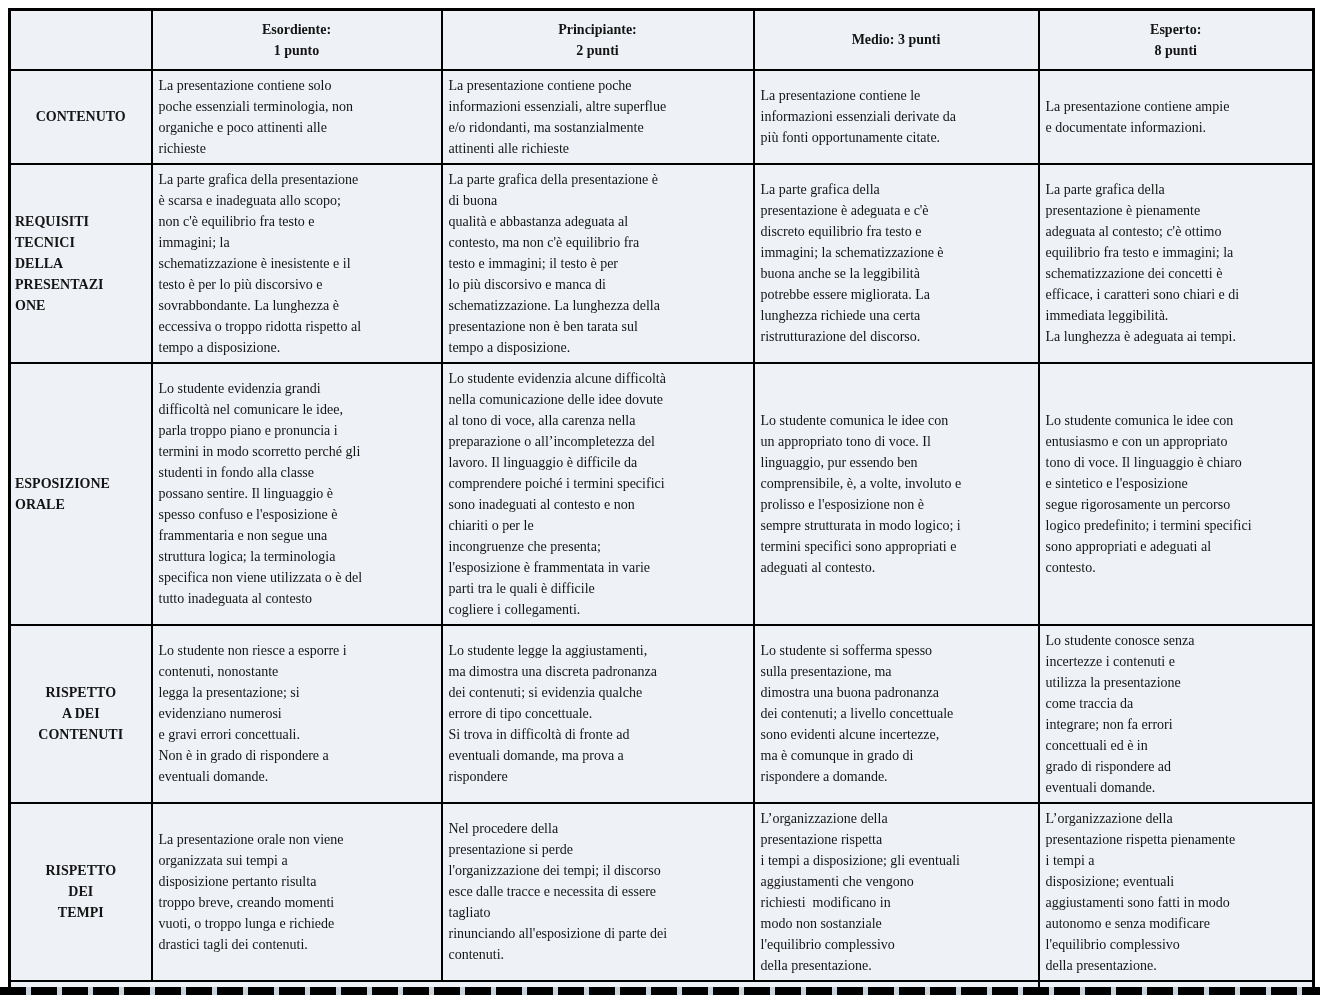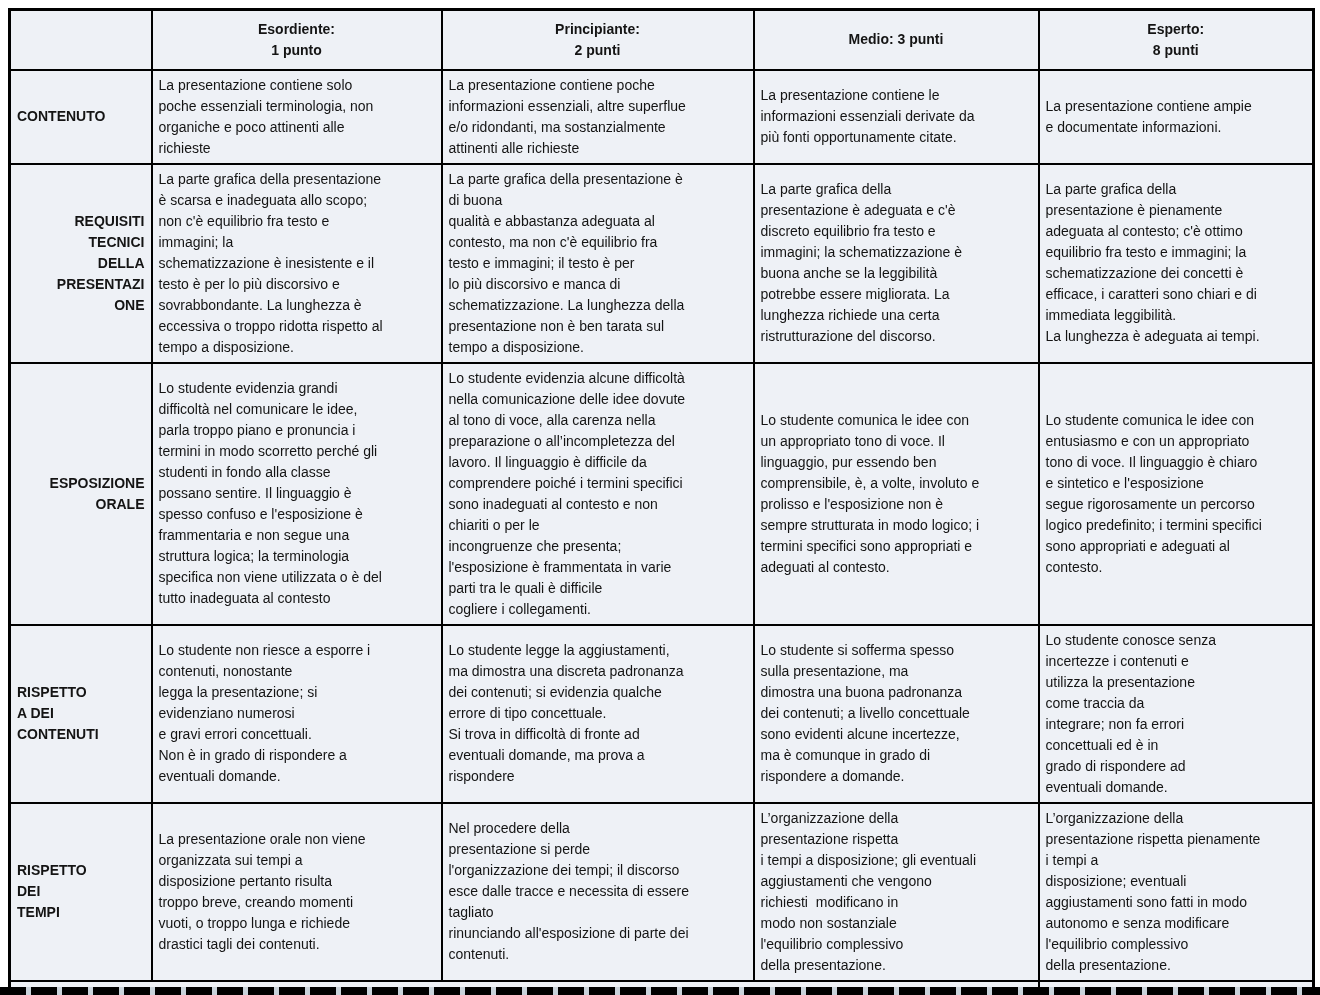--- a/index.html
+++ b/index.html
@@ -1,20 +1,20 @@
 <!DOCTYPE html>
 <html><head>
 <meta charset="utf-8">
 <style>
   html,body{margin:0;padding:0;background:#ffffff;}
   .page{
     position:relative;
     width:1320px;height:995px;
     background:#ffffff;
-    font-family:Liberation Sans, sans-serif;
+    font-family:Liberation Serif, serif;
     color:#111;
     overflow:hidden;
   }
   table.rubric{
     position:absolute;left:8px;top:8px;
     width:1305px;
     border-collapse:collapse;
     table-layout:fixed;
     background:#eef1f6;
     border:3px solid #000;
@@ -36,22 +36,23 @@
     line-height:24px;
     color:#000;
     padding:2px 4px;
   }
   td.rowlab{
     font-size:17px;
     font-weight:bold;
     line-height:22px;
     color:#000;
     padding-left:9px;
-  }
-  td.rowlab.center{text-align:right;padding-left:4px;}
+    text-align:center;
+  }
+  td.rowlab.center{text-align:left;padding-left:4px;}
   tr.r-header{height:60px;}
   tr.r-contenuto{height:92px;}
   tr.r-requisiti{height:192px;}
   tr.r-esposizione{height:250px;}
   tr.r-conoscenza{height:173px;}
   tr.r-rispetto{height:173px;}
   tr.r-footer{height:37px;}
   td.legend{
     font-size:19px;
     font-weight:bold;

